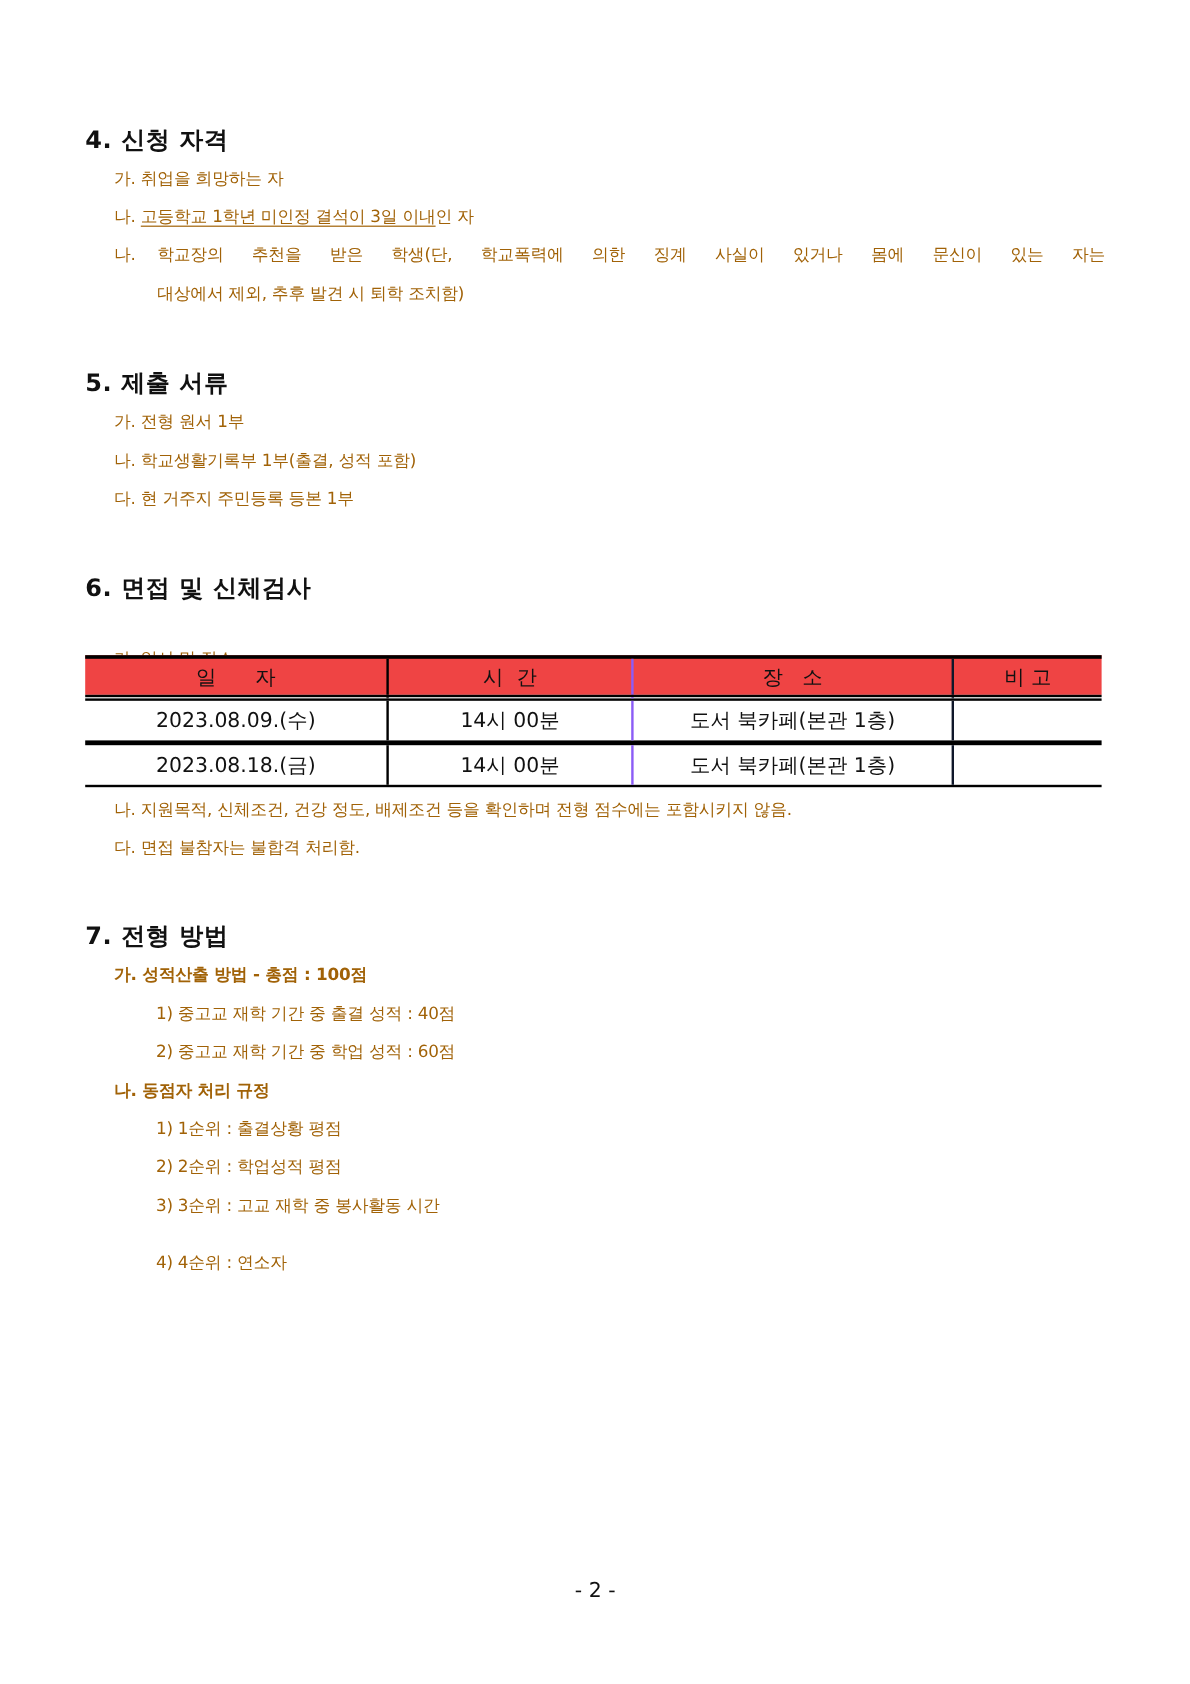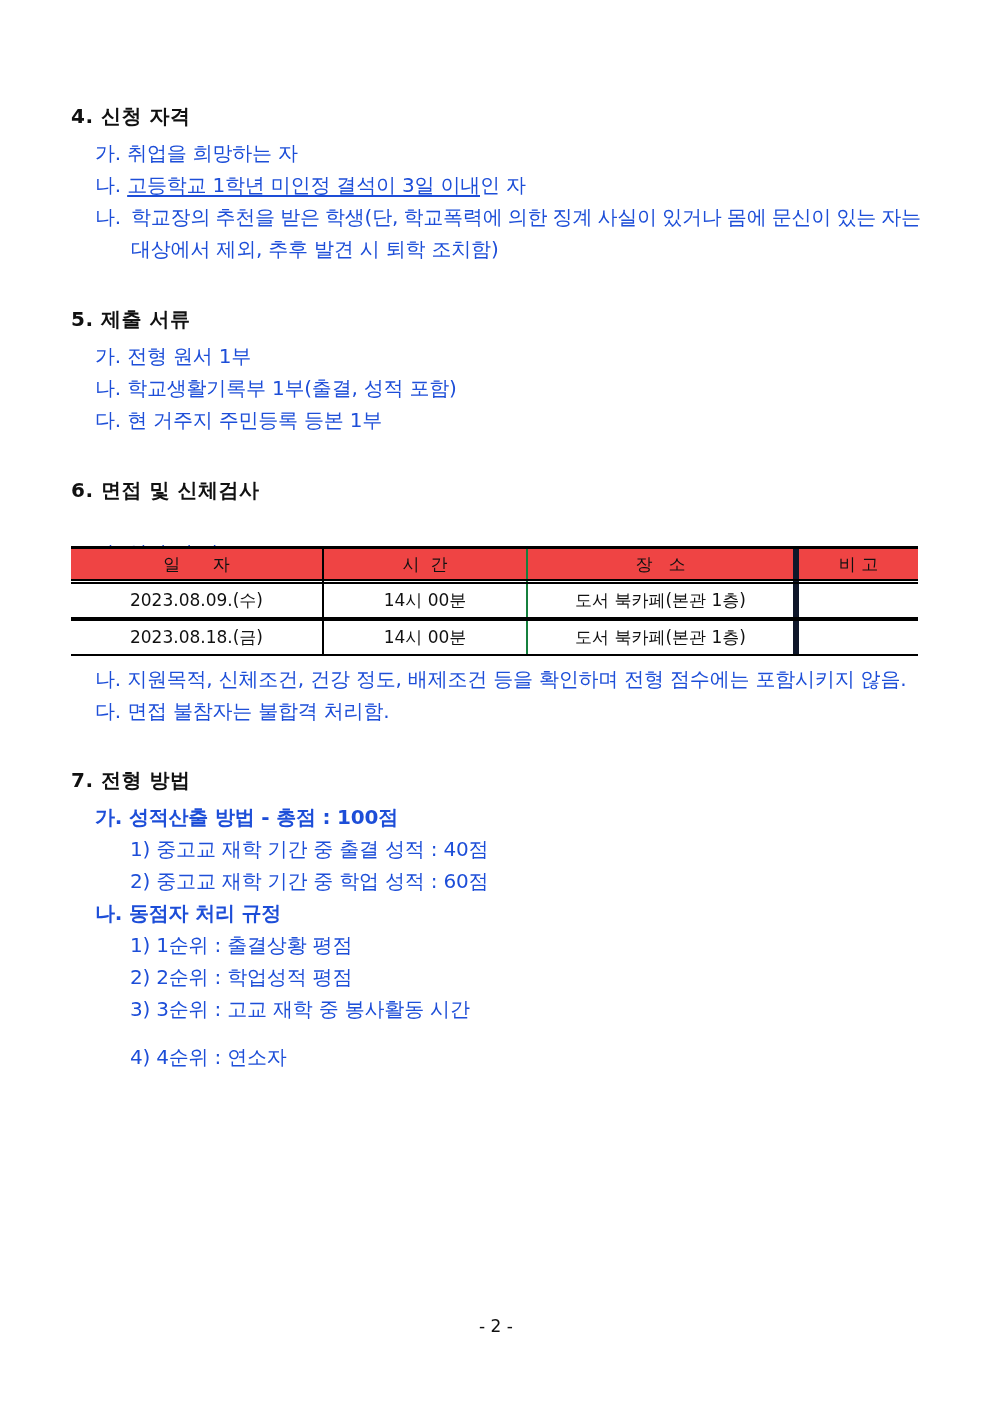--- a/index.html
+++ b/index.html
@@ -8,40 +8,40 @@
       font-family: "DejaVu Sans", "Liberation Sans", sans-serif;
       color: #000;
     }
     .page { position: absolute; left: 0; top: 0; width: 816px; height: 1403px; }
     .h {
       position: absolute; left: 71px;
       font-size: 20px; font-weight: bold; letter-spacing: 0.5px; color: #111;
       white-space: nowrap;
     }
     .l {
-      position: absolute; font-size: 20px; white-space: nowrap; color: #1d4ed8;
+      position: absolute; font-size: 14px; white-space: nowrap; color: #a16207;
       letter-spacing: -0.2px;
     }
     .l1 { left: 95px; }
     .l2 { left: 130px; }
     .bold { font-weight: bold; }
     .u { text-decoration: underline; text-underline-offset: 3px; }
     .justify-line { width: 826px; display: flex; justify-content: space-between; }
     .indent-cont { left: 131px; }
 
     .tbl { position: absolute; left: 71px; top: 546px; width: 847px; }
     .trow { position: relative; display: flex; }
     .cell {
       box-sizing: border-box; display: flex; align-items: center; justify-content: center;
       font-size: 17px; white-space: pre; color: #111;
     }
     .c1 { width: 251px; }
     .c2 { width: 204px; border-left: 2px solid #000; }
-    .c3 { width: 267px; border-left: 2px solid #15803d; }
-    .c4 { width: 125px; border-left: 6px solid #0f172a; }
+    .c3 { width: 267px; border-left: 2px solid #8b5cf6; }
+    .c4 { width: 125px; border-left: 2px solid #0f172a; }
     .thead { background: #ef4444; height: 33px; border-top: 3px solid #000; box-sizing: border-box; }
     .dbl { height: 5px; border-top: 2px solid #000; border-bottom: 2px solid #000; box-sizing: border-box; }
     .dbl .cell { height: 100%; }
     .r1 { height: 33px; }
     .thick { height: 4px; background: #000; }
     .r2 { height: 33px; }
     .bottom { height: 2px; background: #000; }
     .footer { position: absolute; left: 0; width: 992px; top: 1316px; text-align: center; font-size: 17px; color: #111; }
   </style>
 </head>

